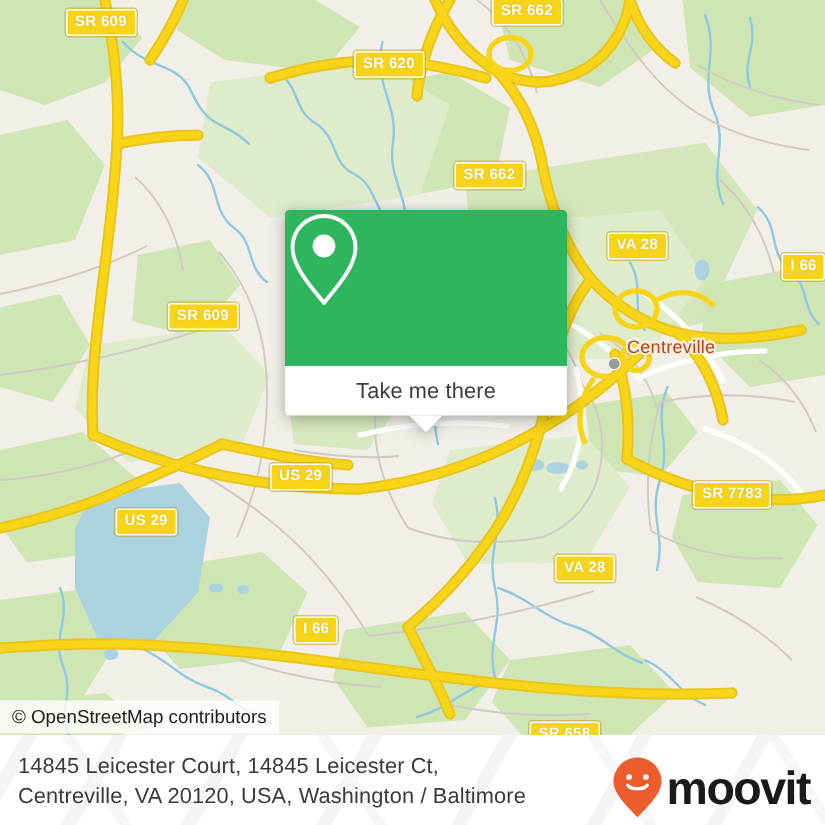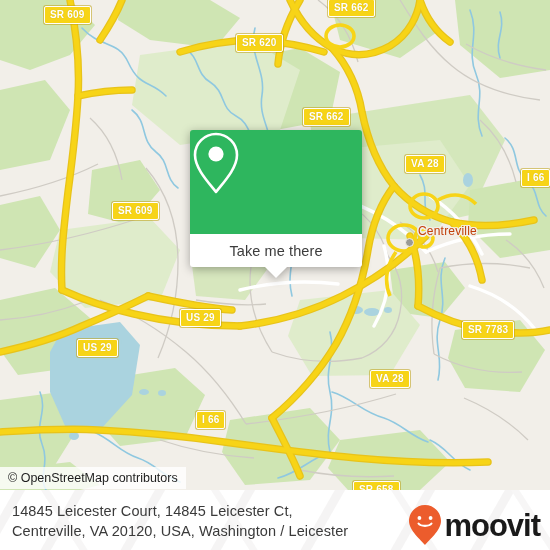--- a/index.html
+++ b/index.html
@@ -45,21 +45,21 @@
       -1.5px 0 #f2efe9, 1.5px 0 #f2efe9, 0 -1.5px #f2efe9, 0 1.5px #f2efe9,
       -1px -1px #f2efe9, 1px -1px #f2efe9, -1px 1px #f2efe9, 1px 1px #f2efe9;
   }
   .place-dot{
     position:absolute;width:7px;height:7px;border-radius:50%;
     background:#9a9a96;border:1.5px solid #f2efe9;
   }
 
   
   .popup{
-    position:absolute;left:190px;top:130px;width:172px;
+    position:absolute;left:190px;top:140px;width:188px;
     filter:drop-shadow(0 2px 5px rgba(0,0,0,.32));
   }
   .popup-body{
     background:#2eb65e;height:104px;border-radius:3px 3px 0 0;
     display:flex;align-items:center;justify-content:center;
   }
   .popup-footer{
     background:#ffffff;height:33px;border-radius:0 0 3px 3px;
     display:flex;align-items:center;justify-content:center;
     color:#3c3c3c;font-size:14.5px;letter-spacing:.1px;
@@ -323,21 +323,21 @@
       <g stroke="#f0eeee" stroke-width="7" fill="none">
         <path d="M0,-10 L90,130"></path>
         <path d="M170,-10 L260,130"></path>
         <path d="M350,-10 L440,130"></path>
         <path d="M470,-10 L560,130"></path>
       </g>
     </svg>
 
     <div class="addr">
       <div>14845 Leicester Court, 14845 Leicester Ct,</div>
-      <div>Centreville, VA 20120, USA, Washington / Leicester</div>
+      <div>Centreville, VA 20120, USA, Washington / Baltimore</div>
     </div>
 
     <div class="moovit">
       <svg width="34" height="42" viewBox="0 0 34 42">
         <path d="M17 1 C8.2 1 1 8.2 1 17 C1 26.4 13 36 17 41 C21 36 33 26.4 33 17 C33 8.2 25.8 1 17 1 Z" fill="#ec5c2c"></path>
         <circle cx="11.4" cy="14" r="1.9" fill="#ffffff"></circle>
         <circle cx="22.6" cy="14" r="1.9" fill="#ffffff"></circle>
         <path d="M10.5 19.5 C12.6 22.6 21.4 22.6 23.5 19.5" fill="none" stroke="#ffffff" stroke-width="2.1" stroke-linecap="round"></path>
       </svg>
       <span class="wordmark">moovit</span>

